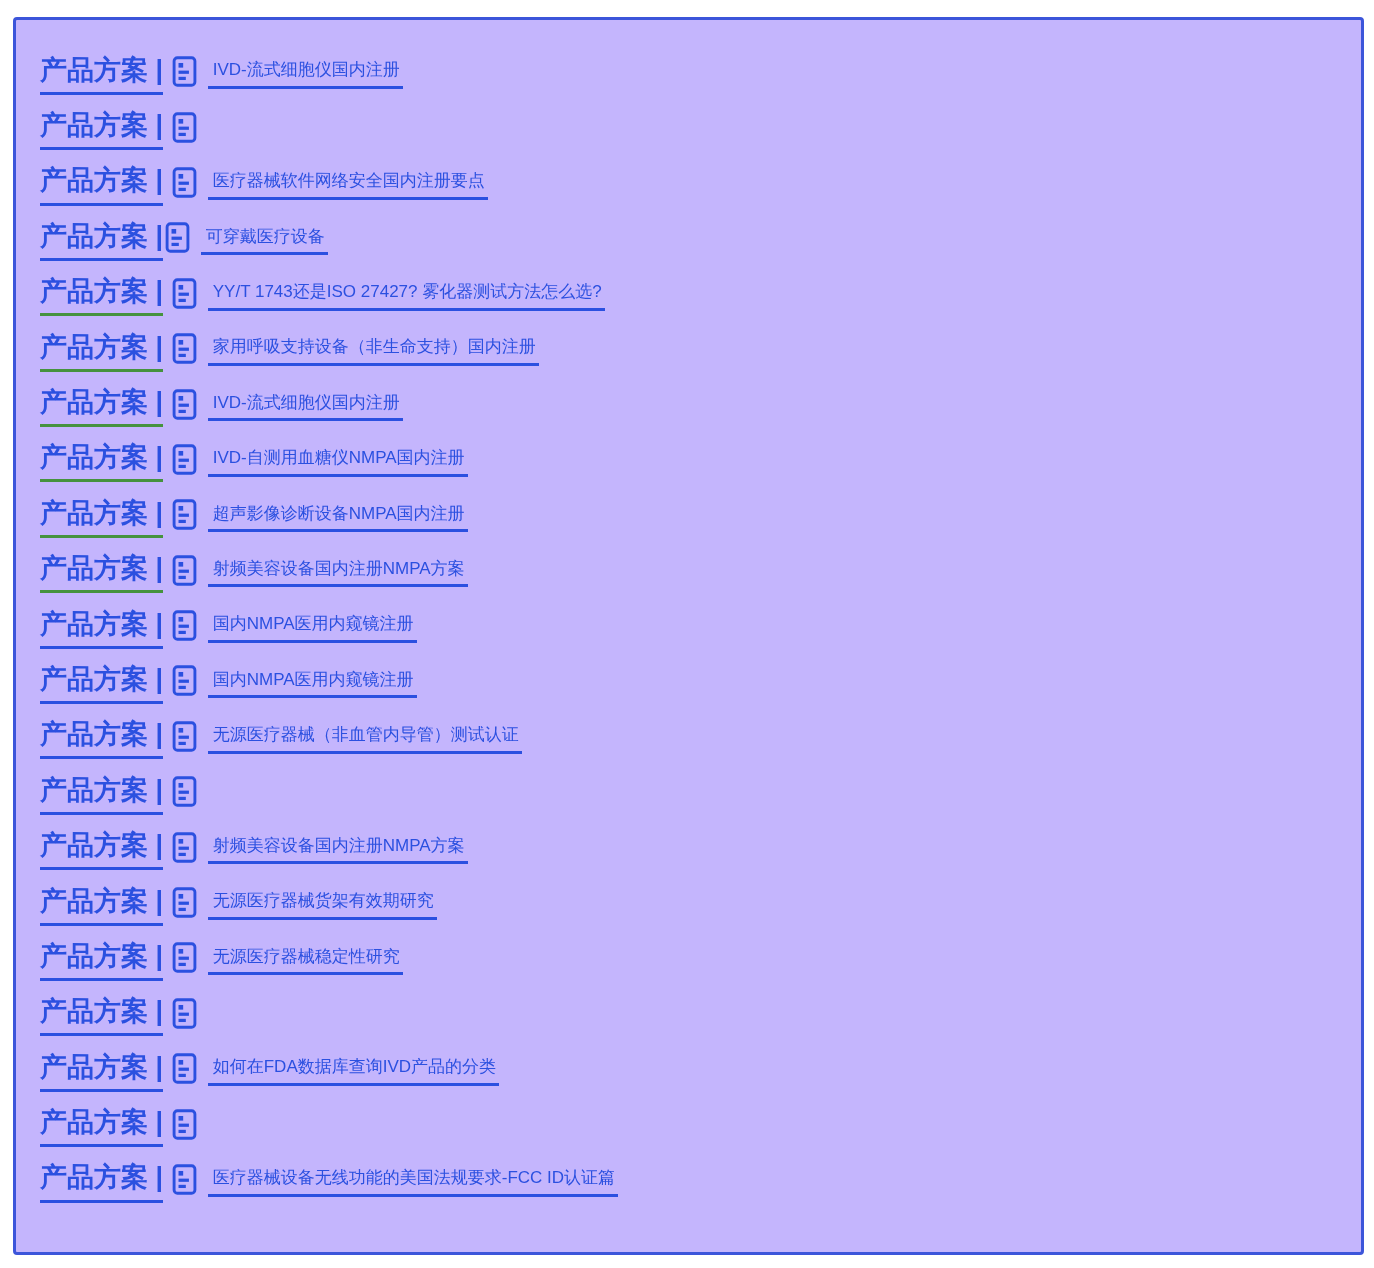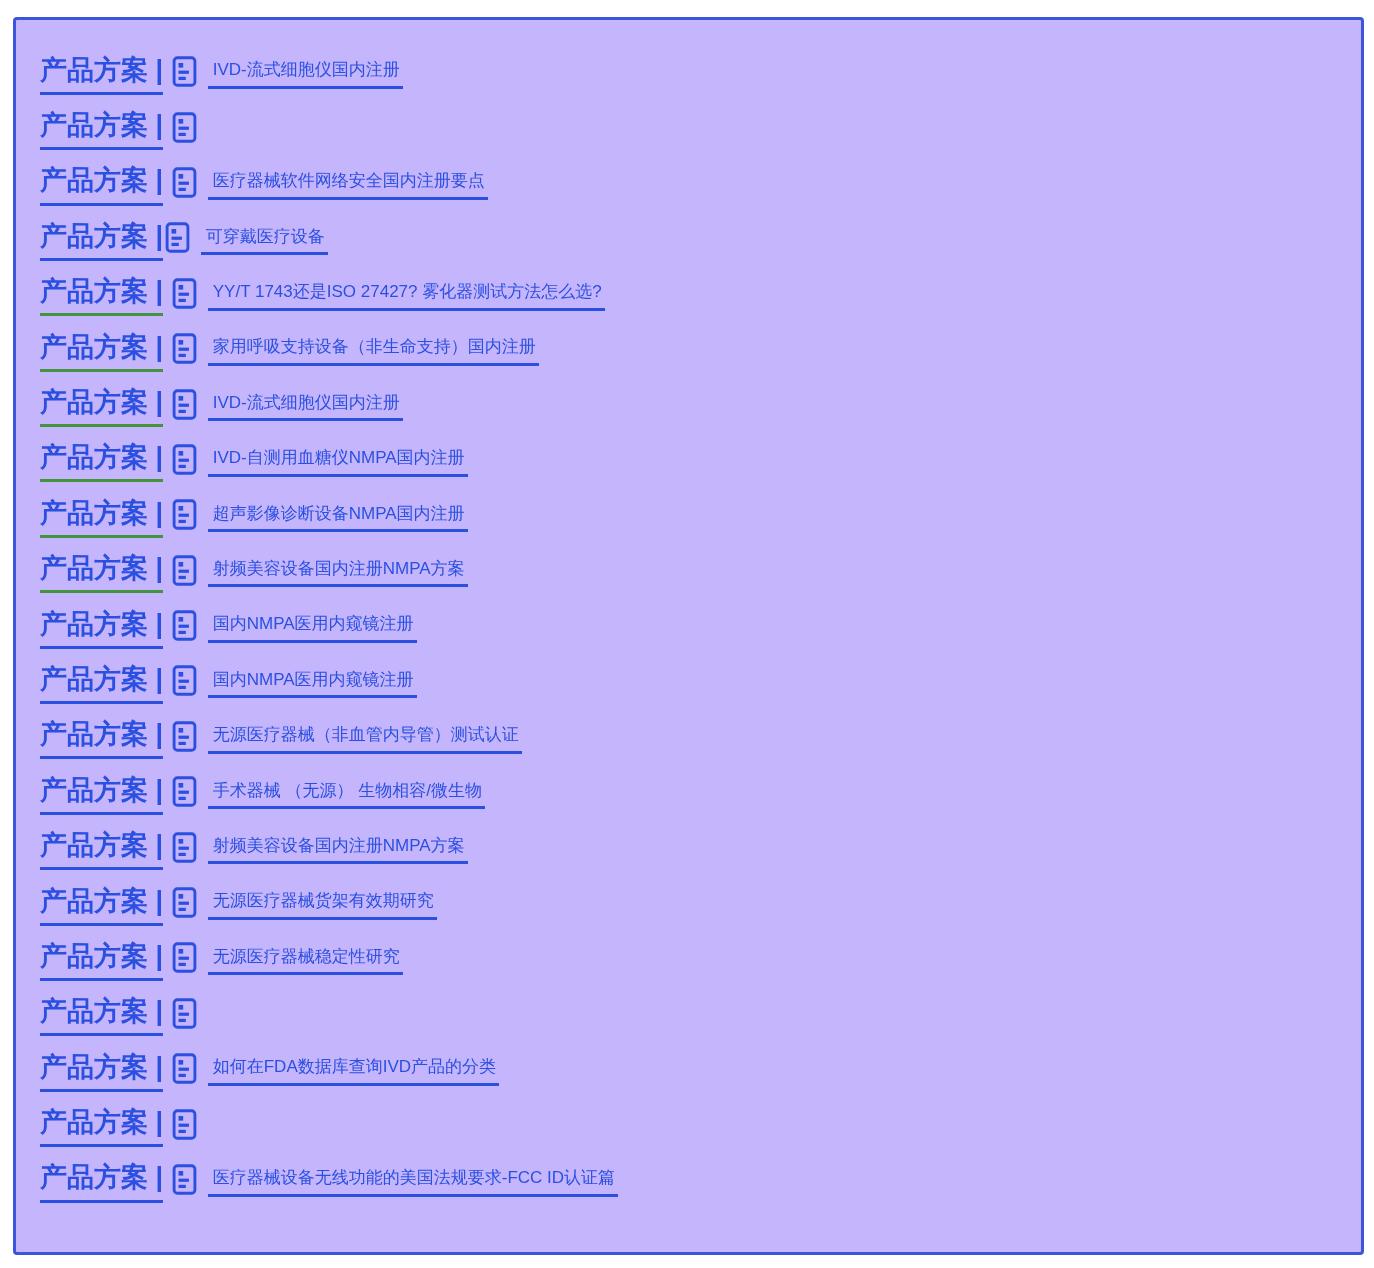--- a/index.html
+++ b/index.html
@@ -232,21 +232,20 @@
       <div class="row">
     <a class="tag">产品方案 |</a>
     <span class="doc-icon" style="color: rgb(43, 80, 224);">
       <svg width="25" height="31" viewBox="0 0 22 28" aria-hidden="true">
         <rect x="1.6" y="1.6" width="18.8" height="24.8" rx="3" fill="none" stroke="currentColor" stroke-width="2.6"></rect>
         <rect x="5.6" y="6.3" width="4.2" height="4.2" fill="currentColor"></rect>
         <rect x="5.6" y="13.2" width="9.4" height="2.9" fill="currentColor"></rect>
         <rect x="5.6" y="18.8" width="6.6" height="2.9" fill="currentColor"></rect>
       </svg>
     </span>
-    <a class="link">手术器械 （无源） 生物相容/微生物</a>
   </div>
       <div class="row">
     <a class="tag">产品方案 |</a>
     <span class="doc-icon" style="color: rgb(43, 80, 224);">
       <svg width="25" height="31" viewBox="0 0 22 28" aria-hidden="true">
         <rect x="1.6" y="1.6" width="18.8" height="24.8" rx="3" fill="none" stroke="currentColor" stroke-width="2.6"></rect>
         <rect x="5.6" y="6.3" width="4.2" height="4.2" fill="currentColor"></rect>
         <rect x="5.6" y="13.2" width="9.4" height="2.9" fill="currentColor"></rect>
         <rect x="5.6" y="18.8" width="6.6" height="2.9" fill="currentColor"></rect>
       </svg>

